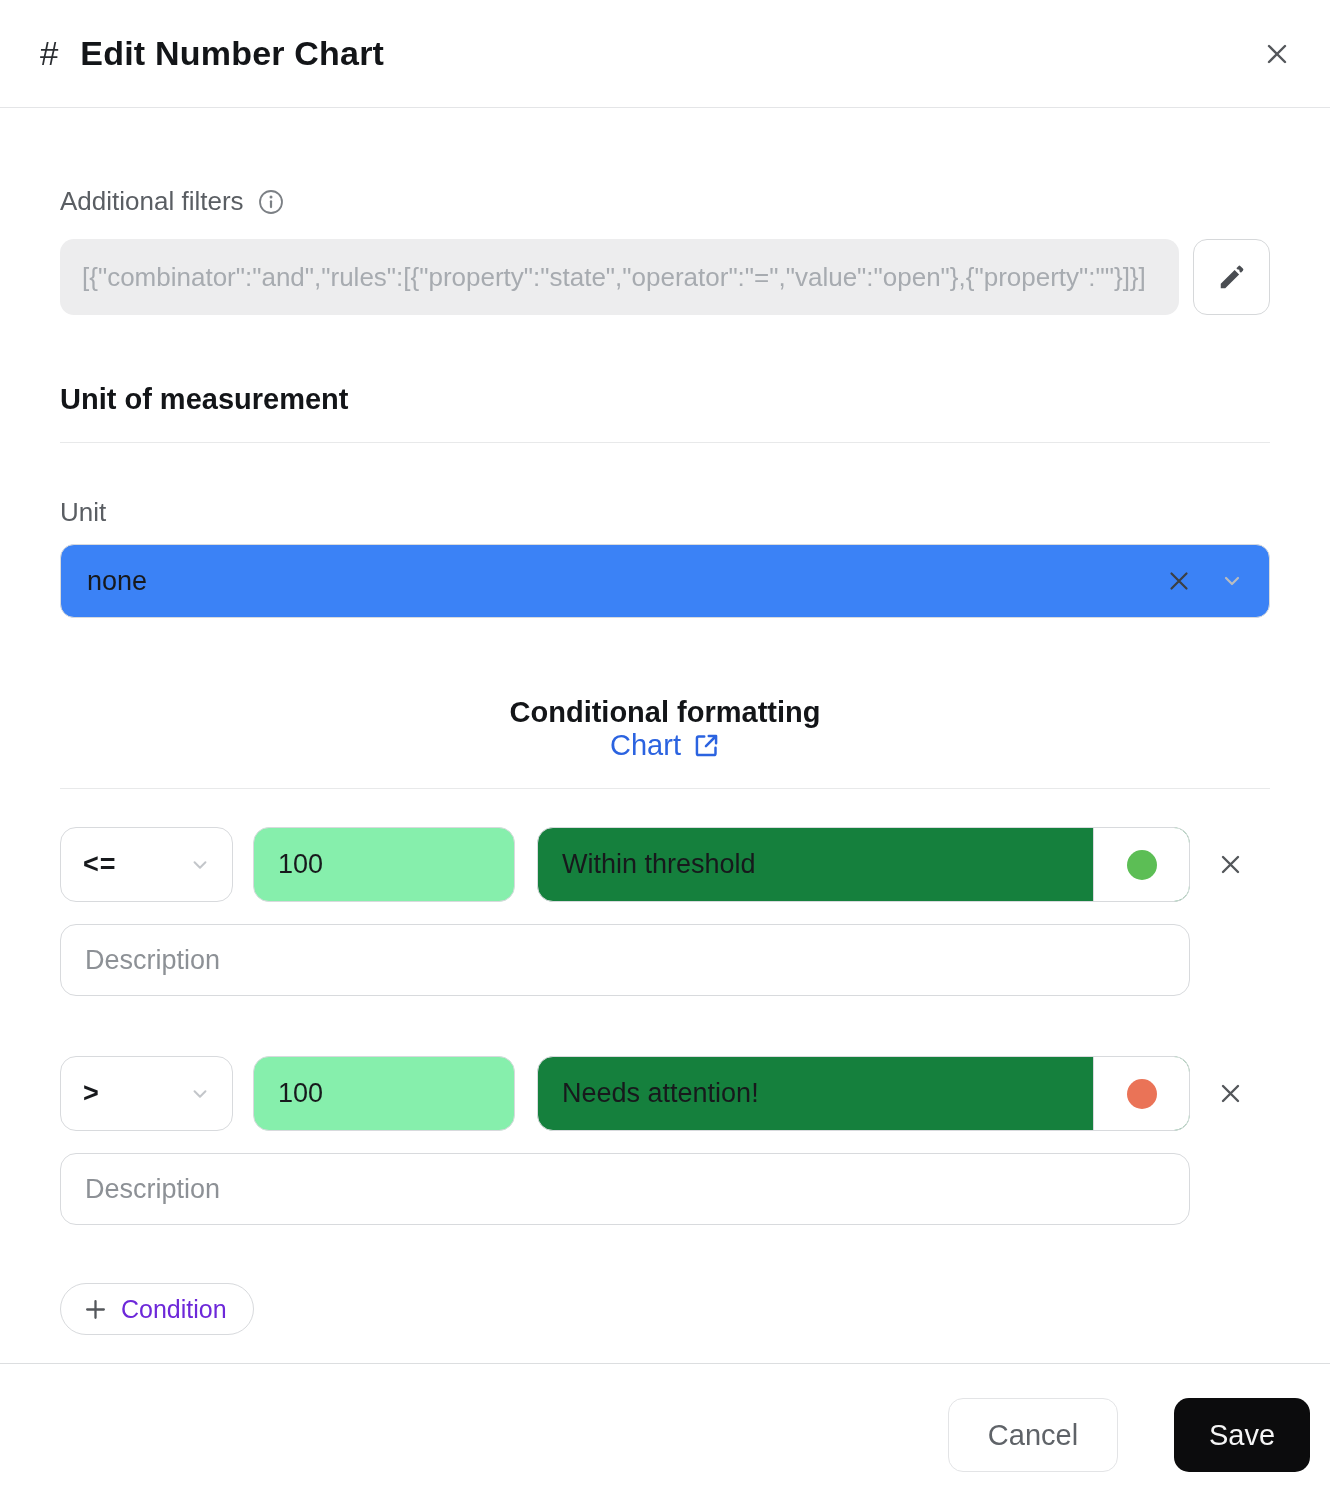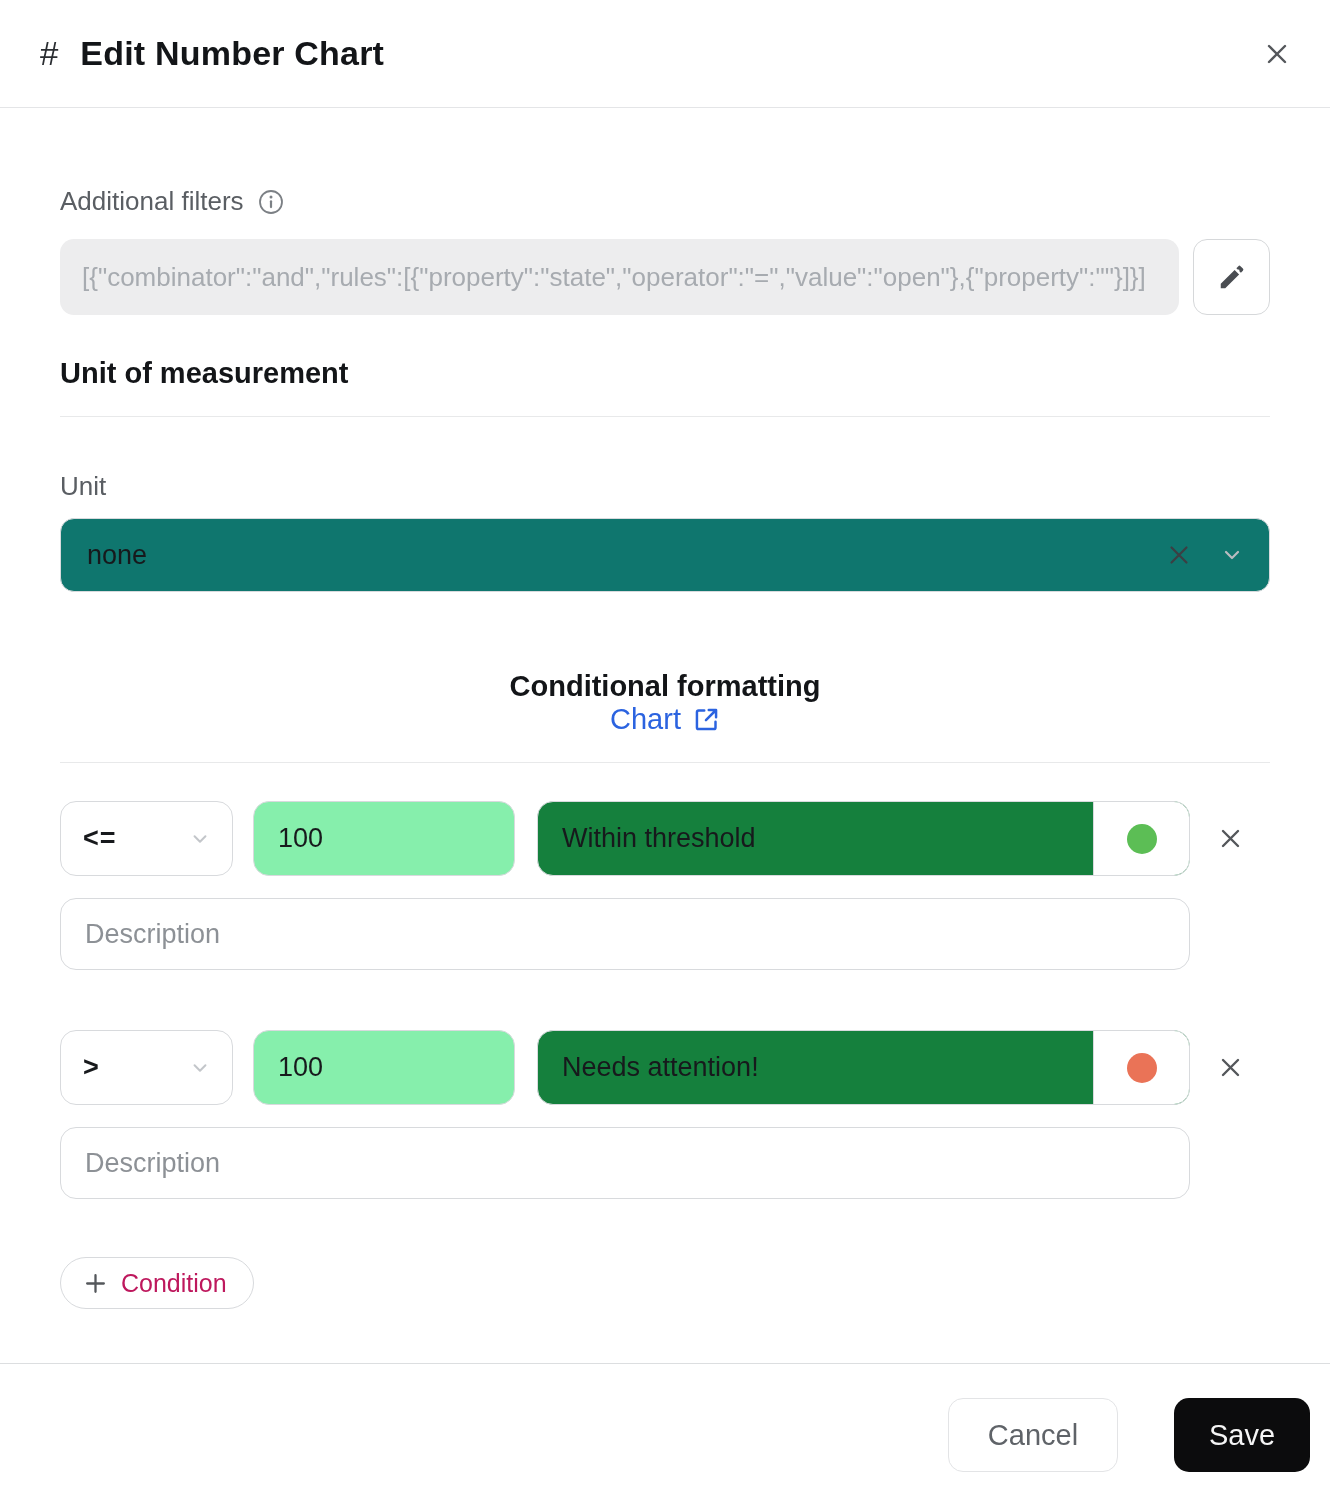--- a/index.html
+++ b/index.html
@@ -54,33 +54,33 @@
   .edit-filters-button {
     flex: 0 0 auto;
     width: 77px; height: 76px;
     background: #ffffff;
     border: 1px solid #d6d8da;
     border-radius: 14px;
     display: flex; align-items: center; justify-content: center;
     cursor: pointer;
   }
 
-  .section-title { margin-top: 42px; font-size: 29px; font-weight: 600; color: #131518; }
+  .section-title { margin-top: 68px; font-size: 29px; font-weight: 600; color: #131518; }
   .section-divider { margin-top: 26px; border: none; border-top: 1px solid #e8e9ea; height: 0; }
 
   .unit-label { margin-top: 54px; font-size: 26px; color: #5a5e63; }
   .unit-select {
     margin-top: 16px;
     height: 74px;
     border: 1px solid #d8dadd;
     border-radius: 14px;
     display: flex; align-items: center;
     padding: 0 26px;
     cursor: pointer;
-    background: #0f766e;
+    background: #3b82f6;
   }
   .unit-select-value { font-size: 27px; color: #17191c; }
   .unit-select-actions { margin-left: auto; display: flex; align-items: center; gap: 30px; }
   .icon-btn { background: none; border: none; display: flex; align-items: center; justify-content: center; cursor: pointer; padding: 0; }
 
   .cond-heading-row { margin-top: 78px; display: flex; align-items: center; justify-content: space-between; flex-direction: column; }
   .docs-link { display: flex; align-items: center; gap: 12px; text-decoration: none; cursor: pointer; }
   .docs-link span { font-size: 29px; color: #2b63e0; }
 
   .condition-row { display: flex; align-items: center; }
@@ -144,21 +144,21 @@
   .add-condition-button {
     margin-top: 58px;
     align-self: flex-start;
     height: 52px;
     border: 1px solid #d8dadd; border-radius: 26px;
     background: #fff;
     display: flex; align-items: center; gap: 13px;
     padding: 0 26px 0 22px;
     cursor: pointer;
   }
-  .add-condition-button span { font-size: 25px; color: #be185d; }
+  .add-condition-button span { font-size: 25px; color: #6d28d9; }
 
   
   .dialog-footer {
     margin-top: auto;
     flex: 0 0 143px;
     border-top: 1px solid #dcdee0;
     display: flex; align-items: center; justify-content: flex-end;
     gap: 56px;
     padding: 0 20px;
   }

